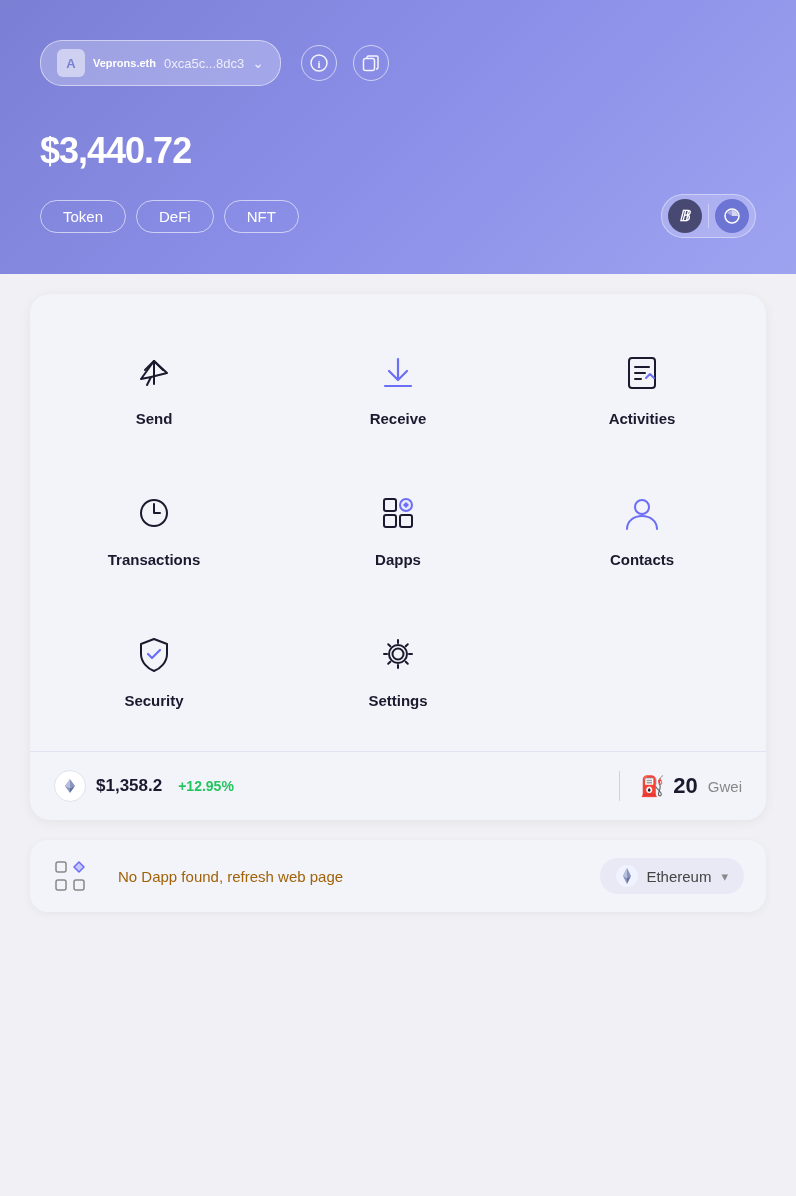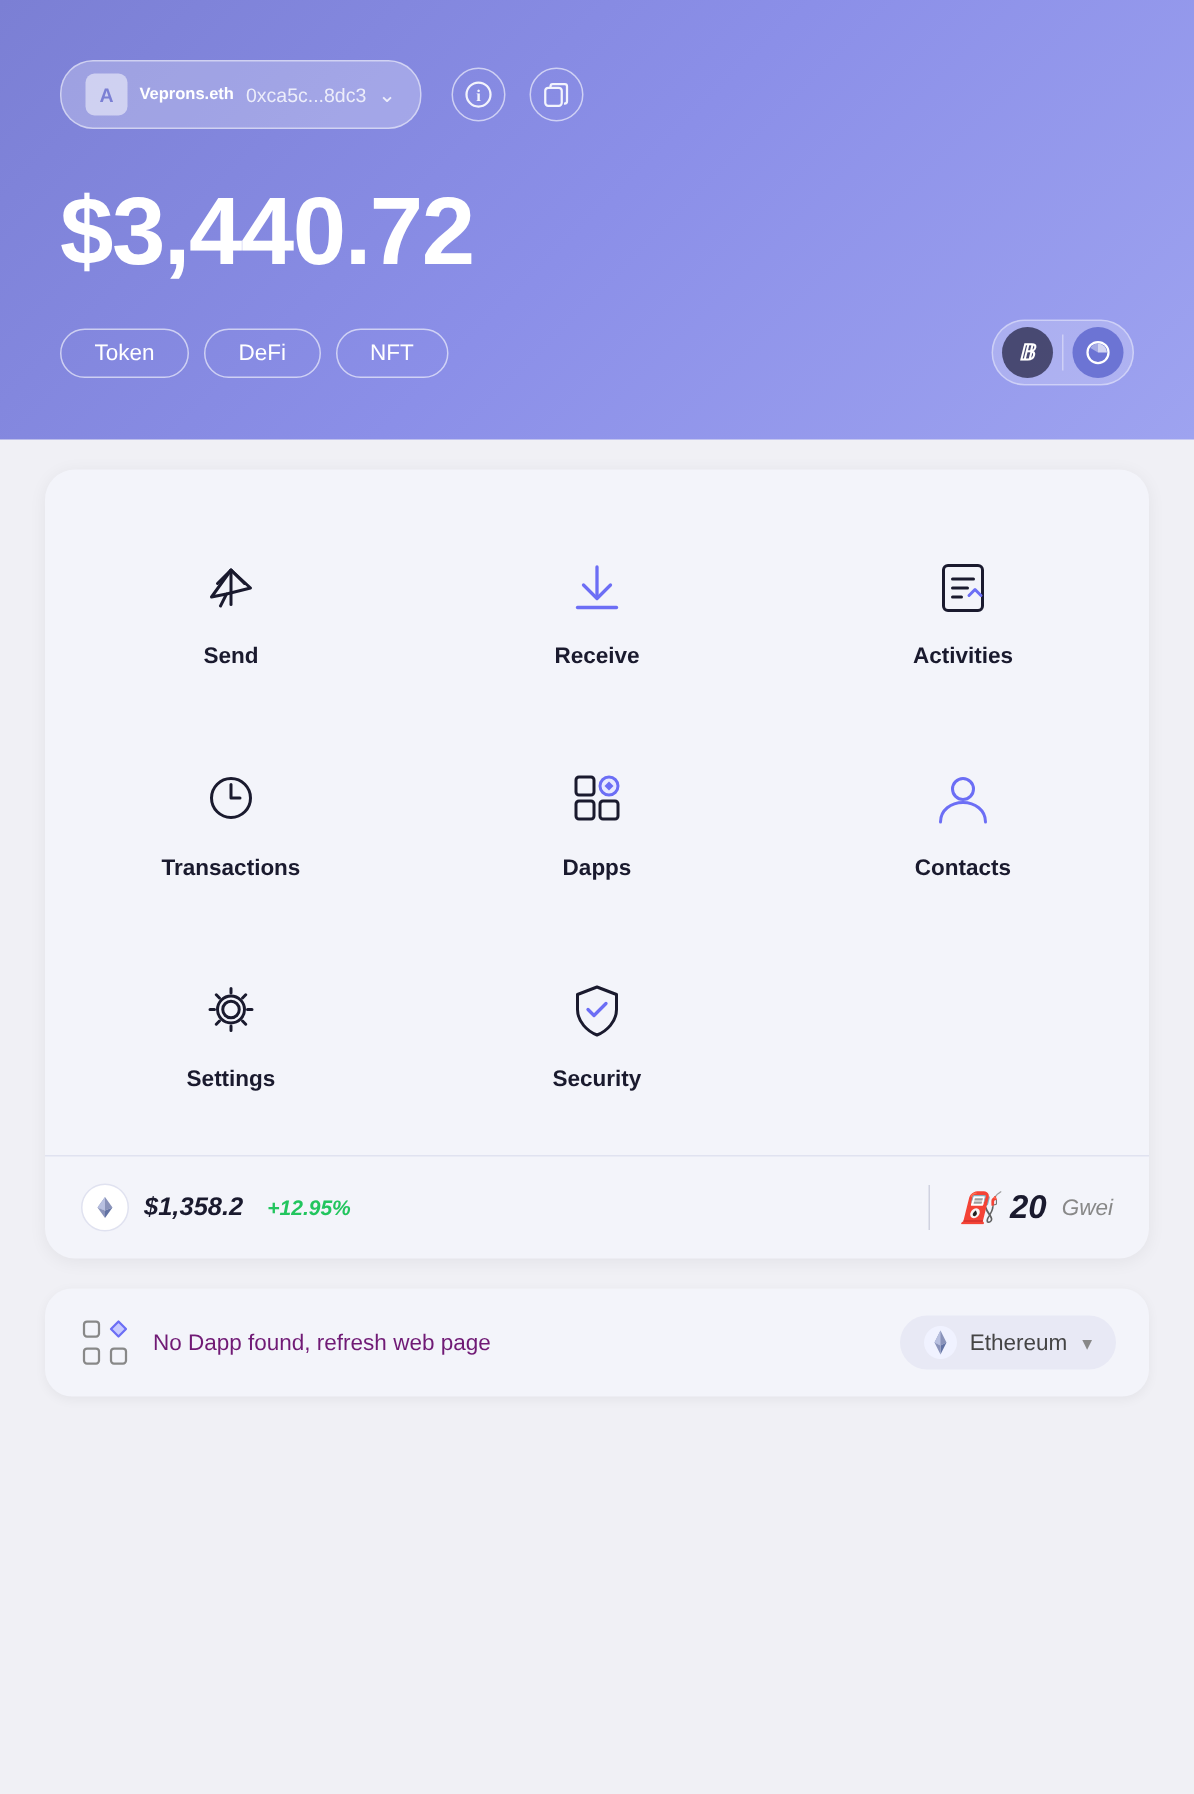--- a/index.html
+++ b/index.html
@@ -70,22 +70,22 @@
       border: 1.5px solid rgba(255,255,255,0.6);
       background: transparent;
       display: flex;
       align-items: center;
       justify-content: center;
       cursor: pointer;
       color: rgba(255,255,255,0.9);
       font-size: 16px;
     }
     .balance {
-      margin-top: 31px;
-      font-size: 64px;
+      margin-top: 44px;
+      font-size: 36px;
       font-weight: 700;
       color: #fff;
       letter-spacing: -1px;
     }
     .tabs-row {
       display: flex;
       align-items: center;
       margin-top: 22px;
       gap: 0;
     }
@@ -175,21 +175,20 @@
     
     svg { display: block; }
 
     
     .stat-row {
       display: flex;
       align-items: center;
       border-top: 1.5px solid #e0e2f0;
       margin: 10px 0 0 0;
       padding: 18px 24px;
-      font-style: italic;
     }
     .stat-left {
       display: flex;
       align-items: center;
       gap: 10px;
       flex: 1;
     }
     .eth-logo {
       width: 32px;
       height: 32px;
@@ -248,22 +247,23 @@
     .dapp-icon {
       width: 36px;
       height: 36px;
       display: flex;
       align-items: center;
       justify-content: center;
       flex-shrink: 0;
     }
     .dapp-text {
       font-size: 15px;
-      color: #701a75;
+      color: #a16207;
       flex: 1;
+      margin-left: 16px;
     }
     .eth-selector {
       display: flex;
       align-items: center;
       gap: 8px;
       background: #e8e9f5;
       border-radius: 20px;
       padding: 7px 16px;
       cursor: pointer;
     }
@@ -395,36 +395,36 @@
           <path d="M8 39 C8 31 15 26 23 26 C31 26 38 31 38 39" stroke="#6c6ef5" stroke-width="2" stroke-linecap="round"></path>
         </svg>
       </div>
       <span class="grid-label">Contacts</span>
     </div>
 
 
     <div class="grid-item">
       <div class="grid-icon">
         <svg width="46" height="46" viewBox="0 0 46 46" fill="none">
+          <path d="M23 8 L36 13 L36 23 C36 31 29.5 37.5 23 40 C16.5 37.5 10 31 10 23 L10 13 Z" stroke="#1a1a2e" stroke-width="2" fill="none" stroke-linejoin="round"></path>
+          <polyline points="17,23 21,27 29,19" stroke="#6c6ef5" stroke-width="2.2" stroke-linecap="round" stroke-linejoin="round"></polyline>
+        </svg>
+      </div>
+      <span class="grid-label">Security</span>
+    </div>
+
+    <div class="grid-item">
+      <div class="grid-icon">
+        <svg width="46" height="46" viewBox="0 0 46 46" fill="none">
           <circle cx="23" cy="23" r="5.5" stroke="#1a1a2e" stroke-width="2"></circle>
           <path d="M23 9 L23 12 M23 34 L23 37 M9 23 L12 23 M34 23 L37 23 M13.2 13.2 L15.3 15.3 M30.7 30.7 L32.8 32.8 M32.8 13.2 L30.7 15.3 M15.3 30.7 L13.2 32.8" stroke="#1a1a2e" stroke-width="2" stroke-linecap="round"></path>
           <circle cx="23" cy="23" r="9" stroke="#1a1a2e" stroke-width="2" fill="none"></circle>
         </svg>
       </div>
       <span class="grid-label">Settings</span>
-    </div>
-
-    <div class="grid-item">
-      <div class="grid-icon">
-        <svg width="46" height="46" viewBox="0 0 46 46" fill="none">
-          <path d="M23 8 L36 13 L36 23 C36 31 29.5 37.5 23 40 C16.5 37.5 10 31 10 23 L10 13 Z" stroke="#1a1a2e" stroke-width="2" fill="none" stroke-linejoin="round"></path>
-          <polyline points="17,23 21,27 29,19" stroke="#6c6ef5" stroke-width="2.2" stroke-linecap="round" stroke-linejoin="round"></polyline>
-        </svg>
-      </div>
-      <span class="grid-label">Security</span>
     </div>
 
   </div>
 
   <div class="stat-row">
     <div class="stat-left">
       <div class="eth-logo">
         <svg width="18" height="18" viewBox="0 0 18 18" fill="none">
           <polygon points="9,2 14,9 9,11 4,9" fill="#8a93ba"></polygon>
           <polygon points="9,11 14,9 9,16" fill="#6272a4"></polygon>

